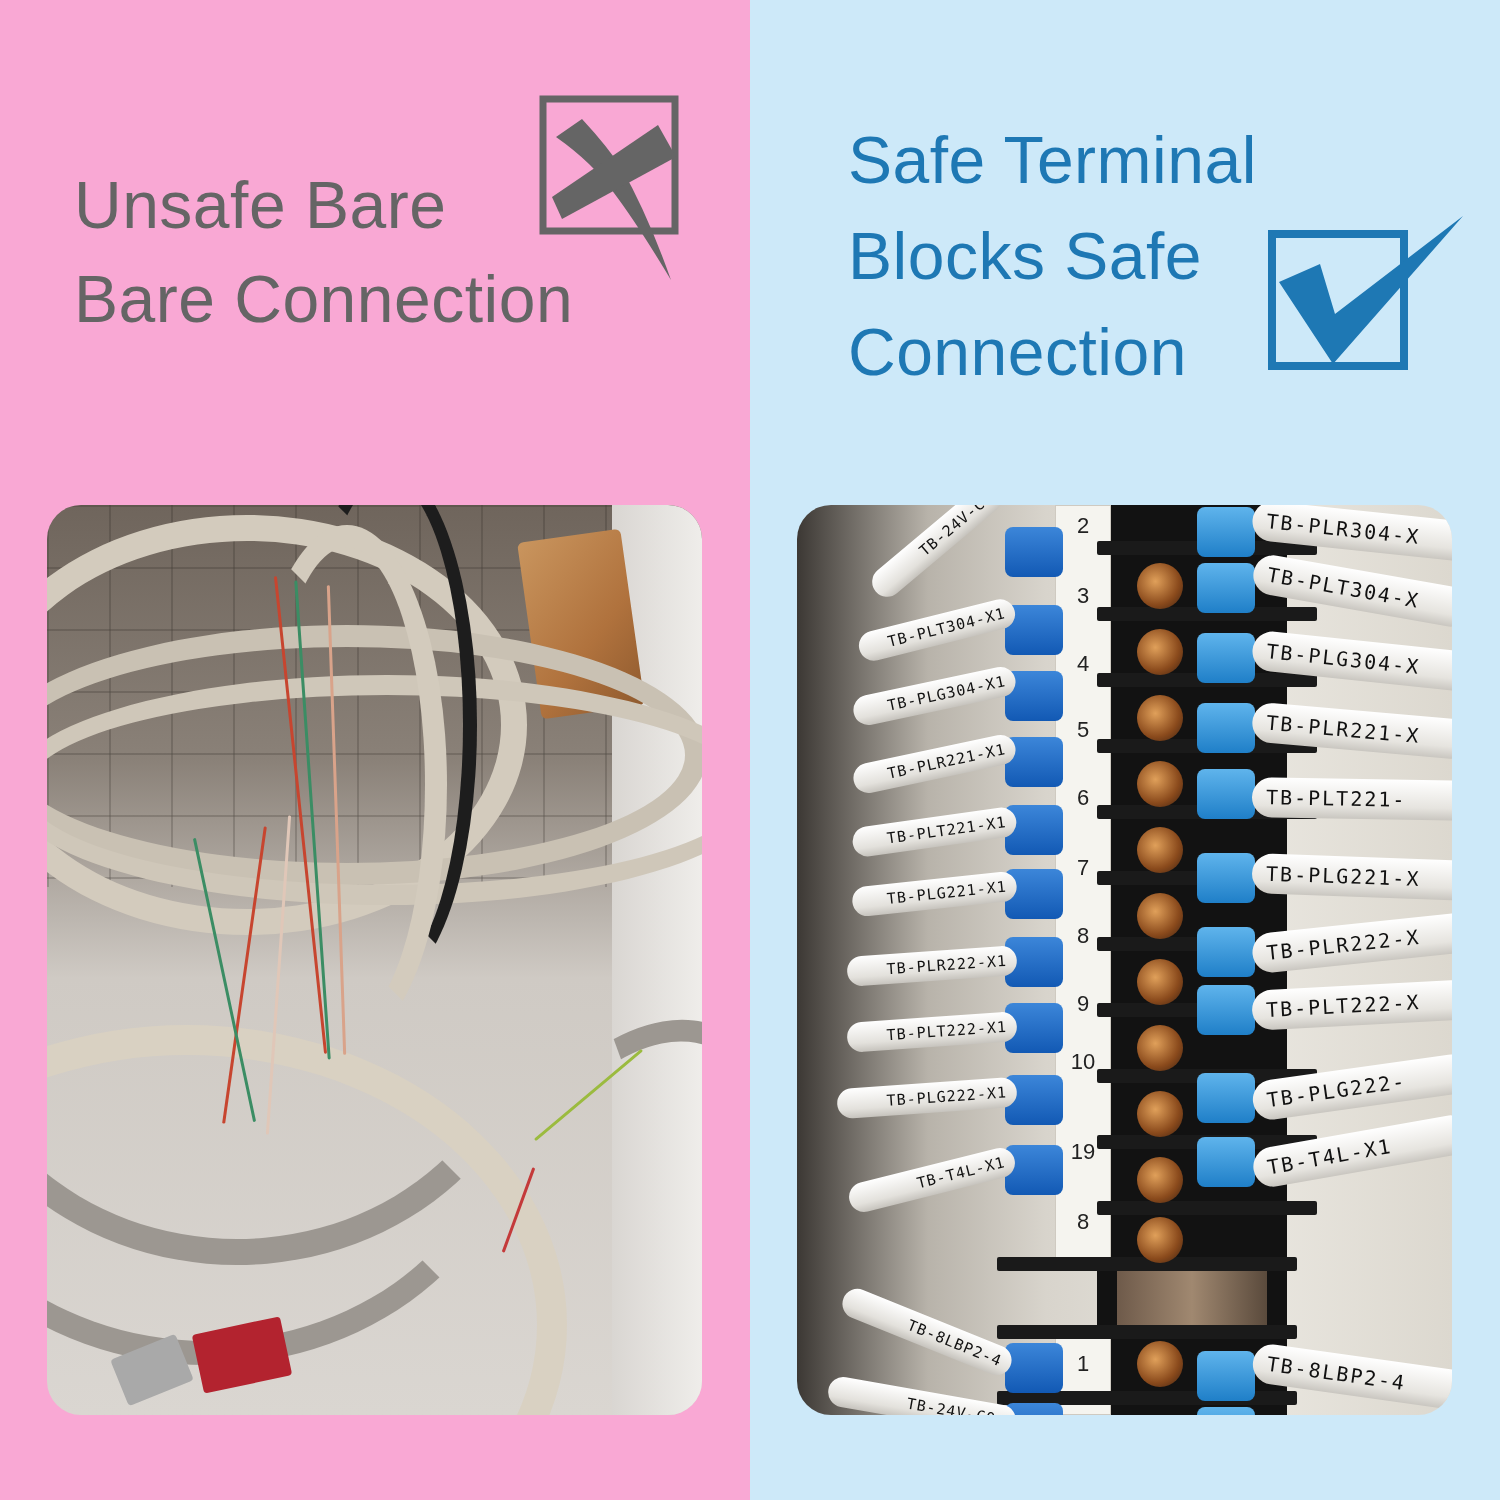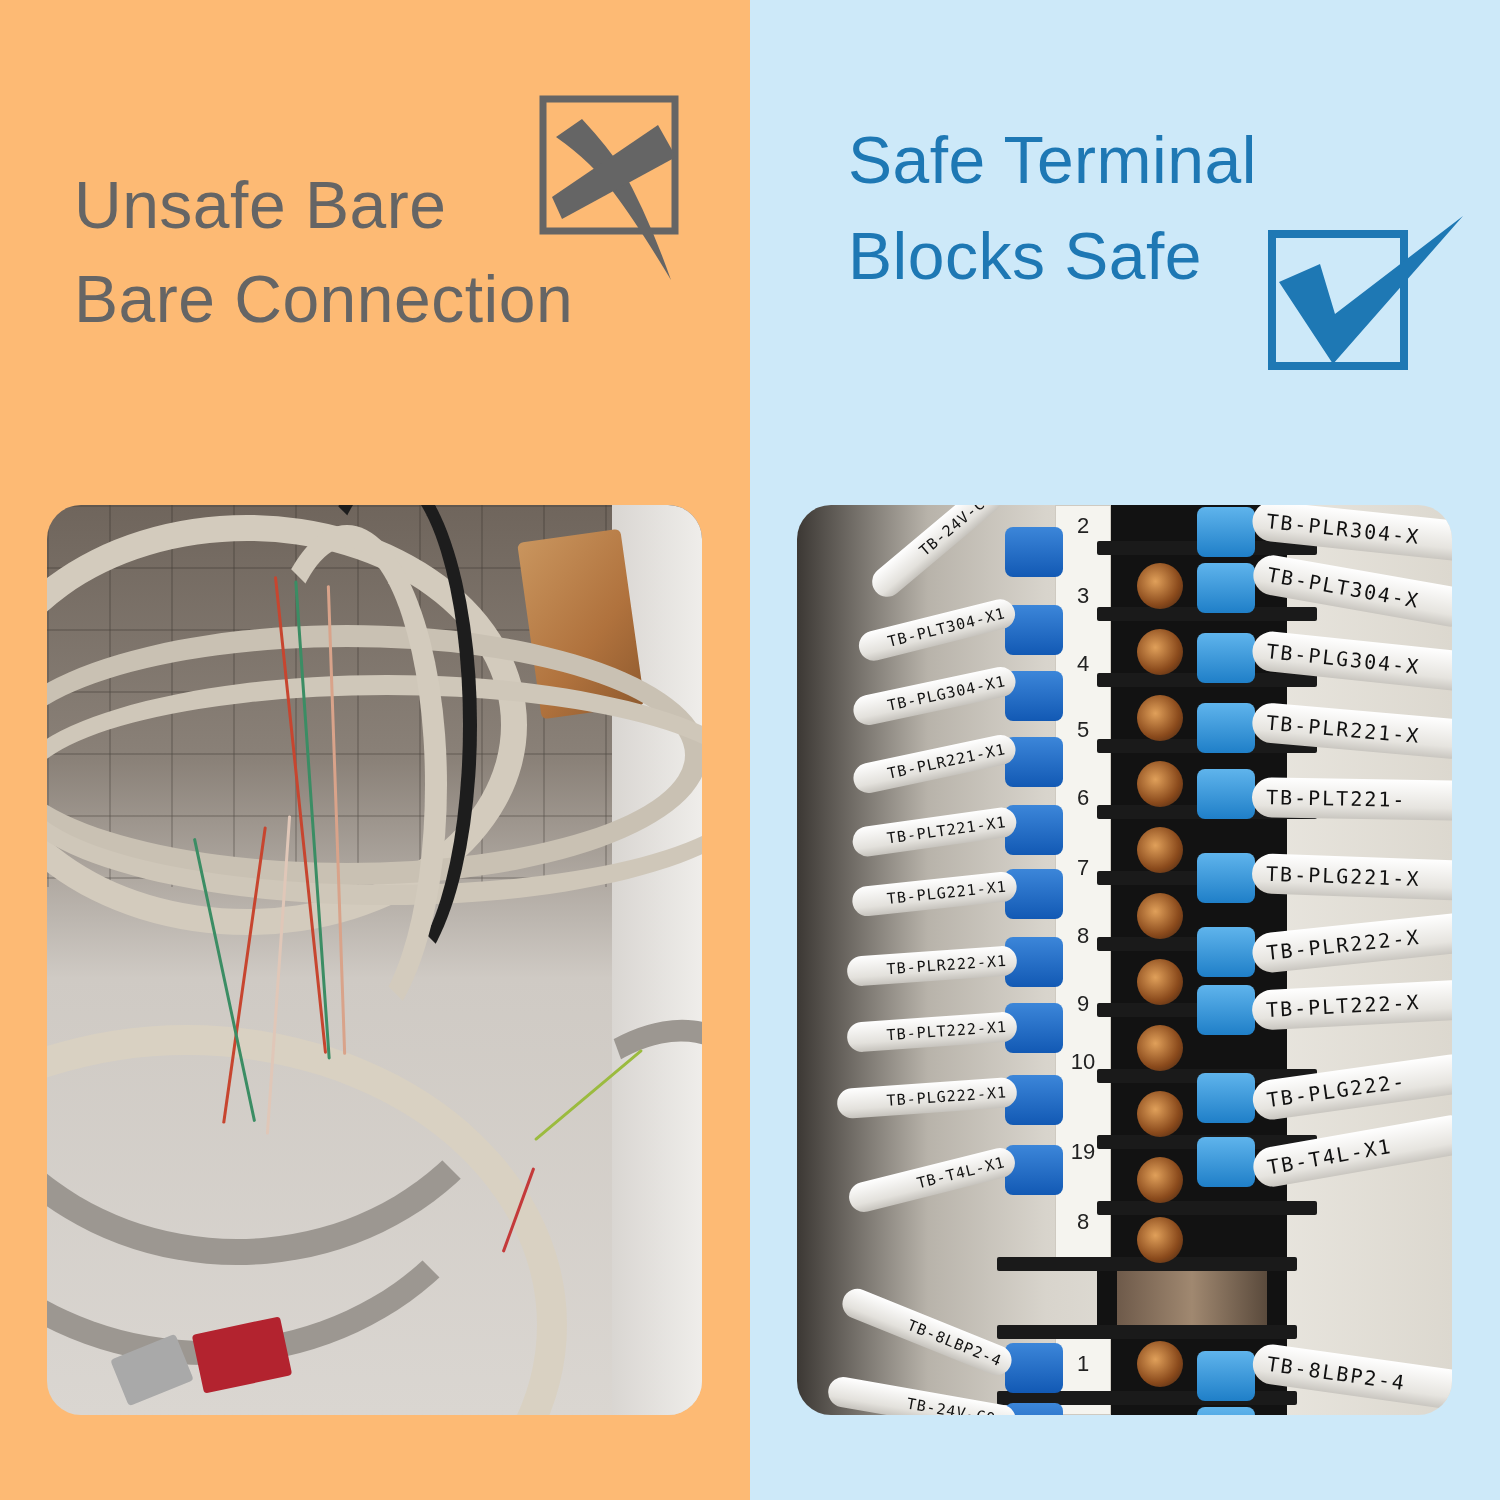--- a/index.html
+++ b/index.html
@@ -1,20 +1,20 @@
 <!DOCTYPE html>
 <html><head>
   <meta charset="utf-8">
   <style>
     * { box-sizing: border-box; margin: 0; padding: 0; }
     html, body { width: 1500px; height: 1500px; overflow: hidden; }
     body { font-family: "Liberation Sans", sans-serif; position: relative; }
 
     .panel { position: absolute; top: 0; height: 1500px; }
-    .panel-left { left: 0; width: 842px; background: #fdba74; }
+    .panel-left { left: 0; width: 842px; background: #f9a8d4; }
     .panel-right { left: 750px; width: 750px; background: #cde9f9; }
 
     .heading { position: absolute; font-weight: 400; letter-spacing: 0.5px; }
     .heading-left { left: 74px; top: 158px; color: #656565; font-size: 66px; line-height: 94px; }
     .heading-right { left: 98px; top: 112px; color: #1e78b4; font-size: 66px; line-height: 96px; }
     .heading span { display: block; white-space: nowrap; }
 
     .icon-box { position: absolute; }
     .icon-x { left: 538px; top: 95px; width: 150px; height: 190px; }
     .icon-check { left: 515px; top: 212px; width: 200px; height: 160px; }
@@ -121,20 +121,21 @@
 
     <div style="position:absolute;left:150px;top:820px;width:90px;height:60px;background:#b3232f;transform:rotate(-12deg);border-radius:4px;"></div>
     <div style="position:absolute;left:70px;top:840px;width:70px;height:50px;background:#a9a9a9;transform:rotate(-22deg);border-radius:4px;"></div>
   </div>
 </div>
 
 <div class="panel panel-right">
   <h2 class="heading heading-right">
     <span>Safe Terminal</span>
     <span>Blocks Safe</span>
+    <span>Connection</span>
   </h2>
 
   <div class="icon-box icon-check">
     <svg width="200" height="160" viewBox="0 0 200 160">
       <rect x="7" y="22" width="132" height="132" fill="none" stroke="#1e78b4" stroke-width="8"></rect>
       <path d="M14 70 L55 52 L70 102 L198 4 L68 152 Z" fill="#1e78b4"></path>
     </svg>
   </div>
 
   <div class="photo photo-right" title="Neatly labeled wires connected to a numbered terminal block">

